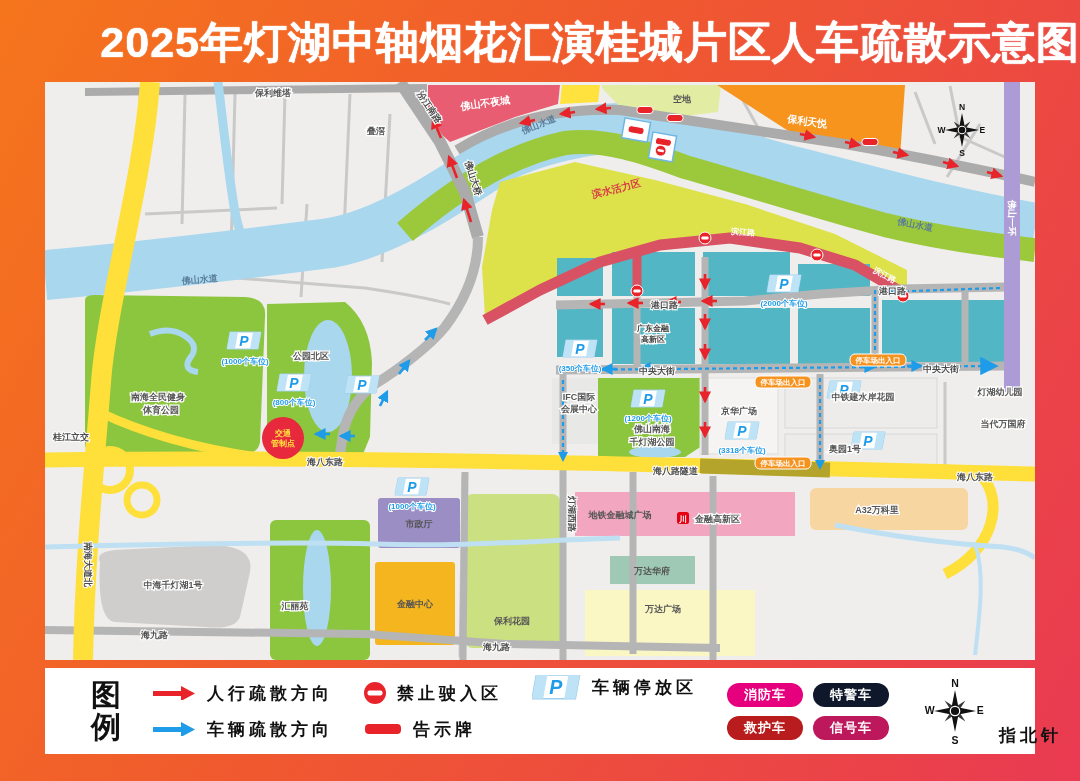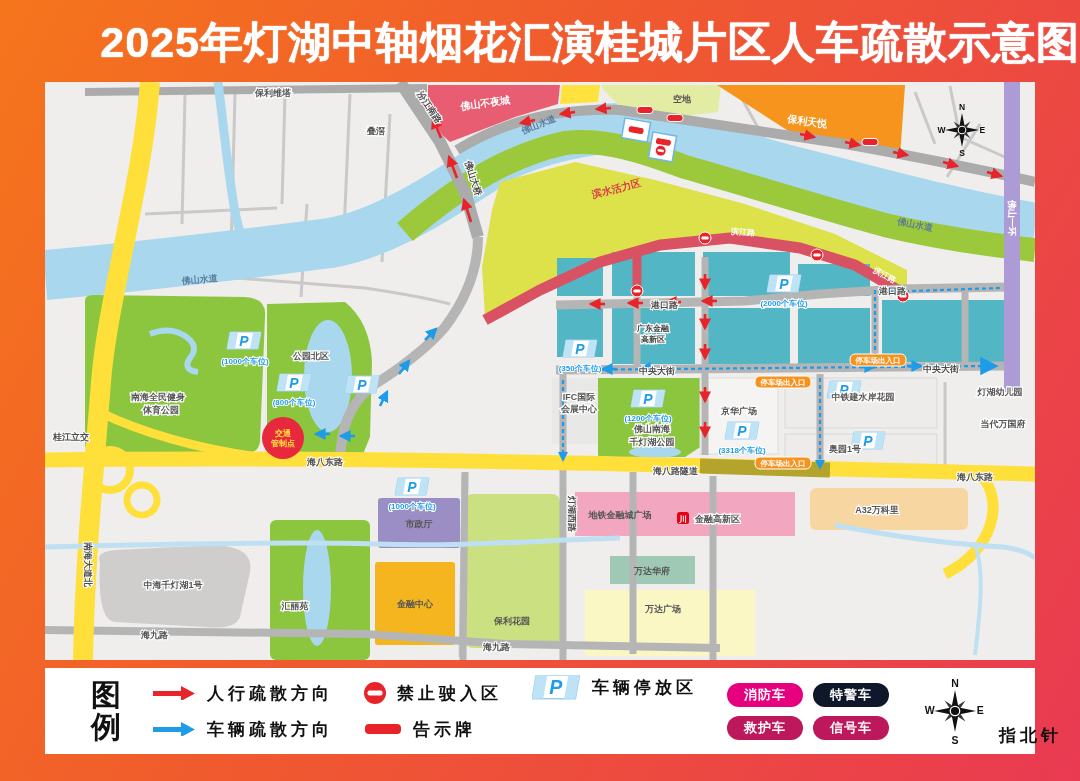--- a/index.html
+++ b/index.html
@@ -398,21 +398,21 @@
         <svg width="50" height="25">
           <use href="#pk" transform="scale(1.4)"></use>
         </svg>
         <span class="lg-label">车辆停放区</span>
       </div>
     </div>
 
     <div class="badge-grid">
       <div class="badge" style="background:#E6007E">消防车</div>
       <div class="badge" style="background:#0f172a">特警车</div>
-      <div class="badge" style="background:#be185d">救护车</div>
+      <div class="badge" style="background:#b91c1c">救护车</div>
       <div class="badge" style="background:#be185d">信号车</div>
     </div>
 
     <div class="compass-wrap">
       <svg width="72" height="72">
         <use href="#cps" transform="translate(36,36) scale(1.05)"></use>
       </svg>
       <span class="lg-label">指北针</span>
     </div>
   </div>

